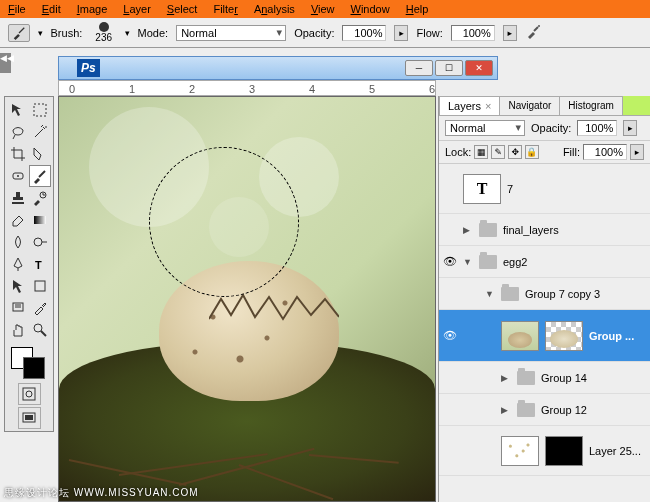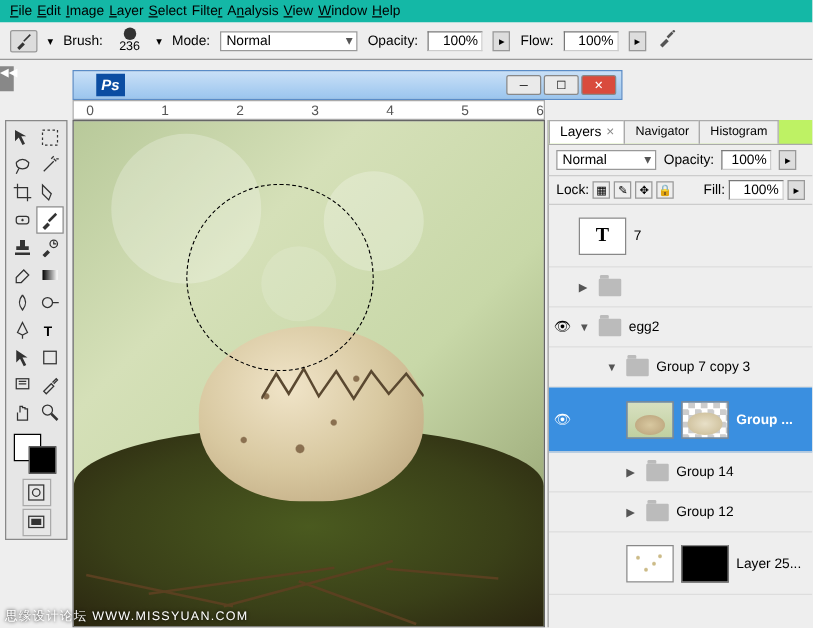--- a/index.html
+++ b/index.html
@@ -1,17 +1,17 @@
 <!DOCTYPE html>
 <html><head>
 <meta charset="utf-8">
 <style>
 * { margin: 0; padding: 0; box-sizing: border-box; font-family: "Segoe UI", Tahoma, sans-serif; font-size: 11px; }
 body { background: #eee; width: 650px; height: 502px; overflow: hidden; position: relative; }
-.menubar { background: #14b8a6; padding: 3px 8px; display: flex; gap: 4px; color: #000; }
+.menubar { background: #f97316; padding: 3px 8px; display: flex; gap: 16px; color: #000; }
 .menubar span { cursor: default; }
 .menubar span u { text-decoration: underline; }
 .optbar { background: #eee; border-bottom: 1px solid #999; padding: 4px 8px; display: flex; align-items: center; gap: 8px; height: 30px; }
 .brush-icon { width: 22px; height: 18px; background: #ddd; border: 1px solid #999; border-radius: 2px; display: flex; align-items: center; justify-content: center; }
 .brush-icon svg { width: 14px; height: 14px; }
 .dot { width: 10px; height: 10px; background: #333; border-radius: 50%; }
 .label { color: #000; }
 .small { font-size: 10px; text-align: right; }
 .select { background: #fff; border: 1px solid #999; padding: 1px 18px 1px 4px; position: relative; }
 .select::after { content: "▾"; position: absolute; right: 3px; top: 0; color: #555; }
@@ -357,20 +357,21 @@
   <div class="layerlist">
     <div class="layer" style="height:50px">
       <span class="eye"></span>
       <span class="thumb">T</span>
       <span class="name">7</span>
     </div>
     <div class="layer">
       <span class="eye"></span>
       <span class="tw">▶</span>
       <span class="folder"></span>
+      <span class="name">final_layers</span>
     </div>
     <div class="layer">
       <span class="eye">👁</span>
       <span class="tw">▼</span>
       <span class="folder"></span>
       <span class="name">egg2</span>
     </div>
     <div class="layer">
       <span class="eye"></span>
       <span class="ind1"></span>

